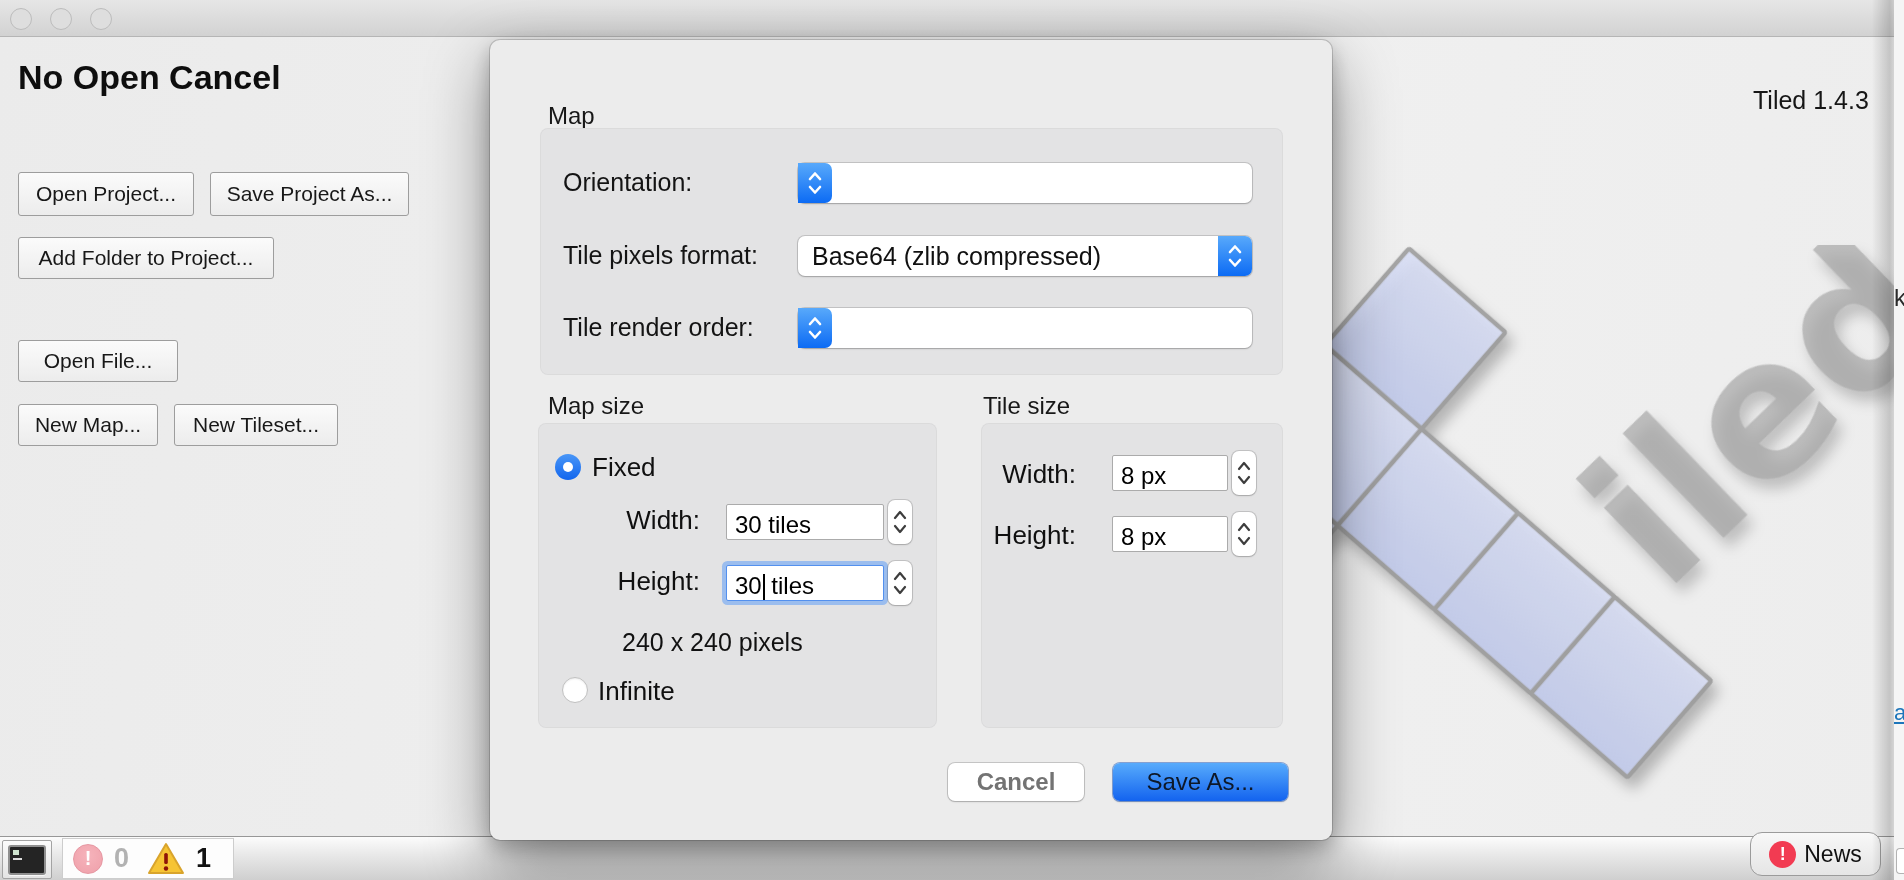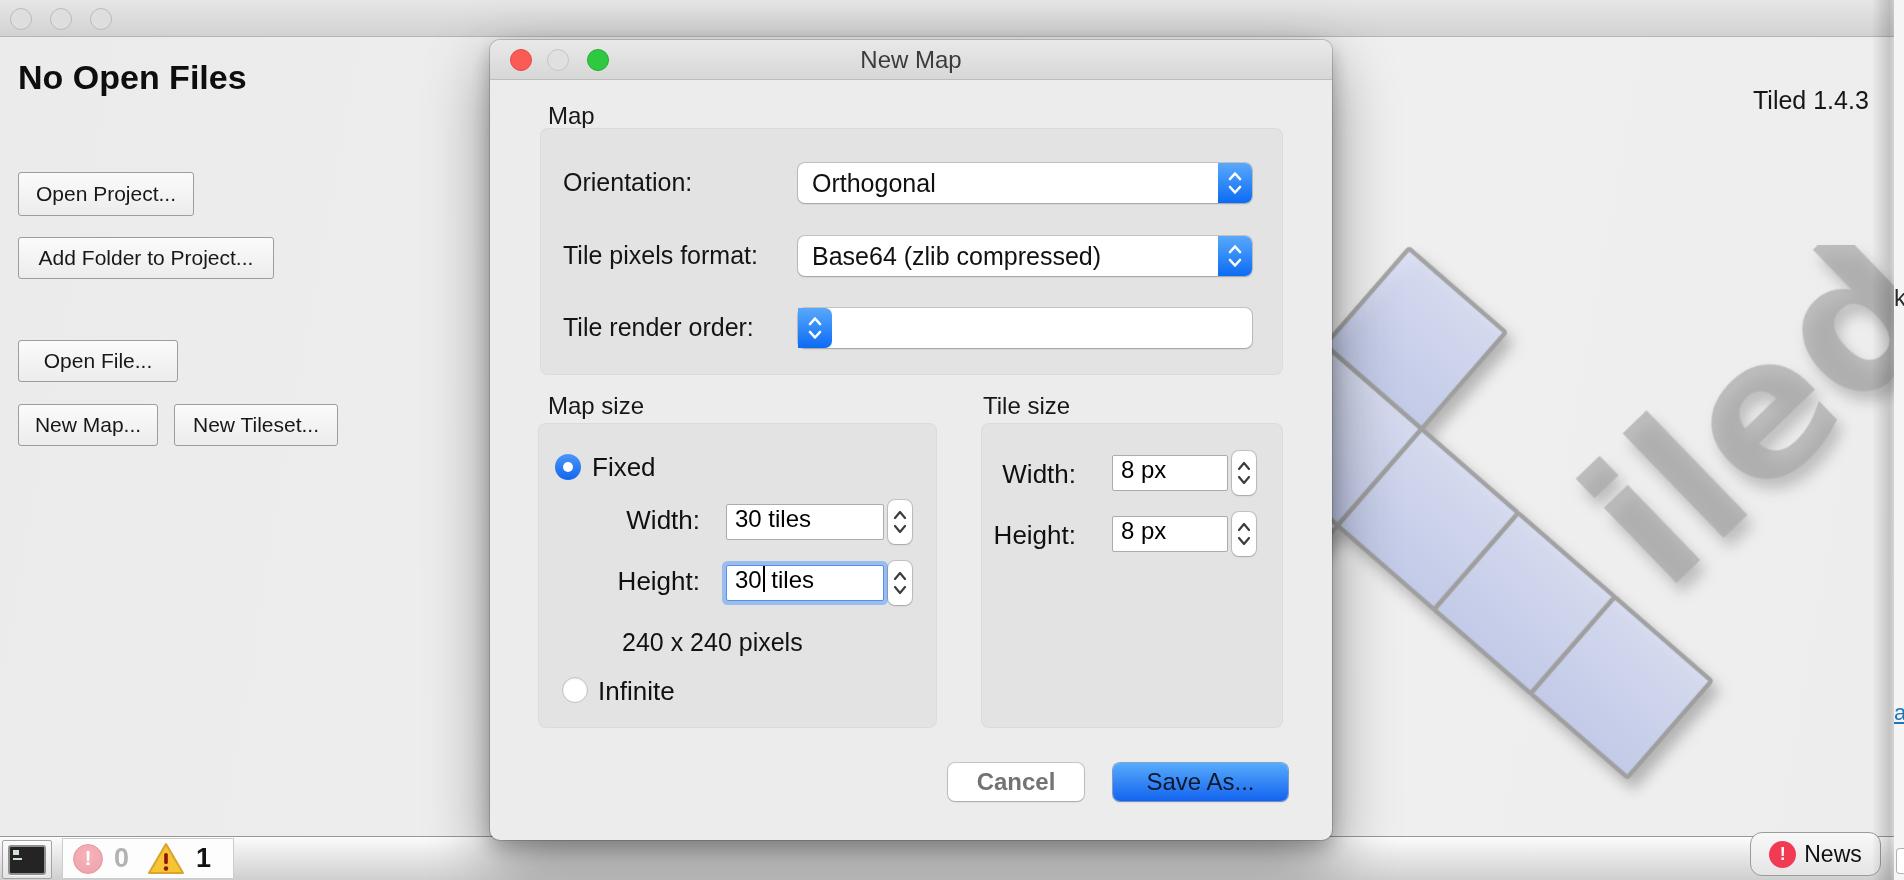--- a/index.html
+++ b/index.html
@@ -84,21 +84,21 @@
 
   .radio { position:absolute; width:26px; height:26px; border-radius:50%; }
   .radio.on { background:linear-gradient(#4996f7,#1266ee); }
   .radio.on::after { content:""; position:absolute; left:8px; top:8px; width:10px; height:10px;
     border-radius:50%; background:#fff; }
   .radio.off { background:#fff; border:1px solid #c0c0c0; box-shadow:inset 0 1px 2px rgba(0,0,0,0.08); }
   .radio-label { position:absolute; font-size:26px; color:#101010; }
 
   .field-label { position:absolute; font-size:26px; color:#101010; text-align:right; }
   .tinput { position:absolute; height:36px; background:#fff; border:1px solid #ababab; border-radius:2px;
-    font-size:24px; color:#000; display:flex; align-items:flex-start; padding-left:8px; white-space:pre; }
+    font-size:24px; color:#000; display:flex; align-items:flex-end; padding-left:8px; white-space:pre; }
   .tinput.focused { border:1px solid #5390ee; box-shadow:0 0 0 4px rgba(97,159,245,0.55); }
   .caret { display:inline-block; width:2px; height:26px; background:#000; margin-left:1px; }
   .stepper { position:absolute; width:24px; height:44px; background:#fff; border-radius:7px;
     box-shadow:0 0 0 1px rgba(0,0,0,0.14), 0 1px 2px rgba(0,0,0,0.15);
     display:flex; align-items:center; justify-content:center; }
   .note { position:absolute; font-size:25px; color:#111; }
 
   .dbtn { position:absolute; height:38px; border-radius:7px; display:flex; align-items:center;
     justify-content:center; font-size:24px; }
   .dbtn.cancel { background:#fff; color:#737373; box-shadow:0 0 0 1px rgba(0,0,0,0.16), 0 1px 2px rgba(0,0,0,0.15);font-weight:bold; }
@@ -109,24 +109,25 @@
 <body>
 
 <div class="mainwin">
 
   <div class="main-titlebar">
     <span class="tl tl-inactive" style="left:10px; top:8px;"></span>
     <span class="tl tl-inactive" style="left:50px; top:8px;"></span>
     <span class="tl tl-inactive" style="left:90px; top:8px;"></span>
   </div>
 
-  <div class="heading">No Open Files</div>
+  <div class="heading">No Open Cancel</div>
   <div class="version">Tiled 1.4.3</div>
 
   <div class="mbtn" style="left:18px; top:172px; width:176px; height:44px;">Open Project...</div>
+  <div class="mbtn" style="left:210px; top:172px; width:199px; height:44px;">Save Project As...</div>
   <div class="mbtn" style="left:18px; top:237px; width:256px; height:42px;">Add Folder to Project...</div>
   <div class="mbtn" style="left:18px; top:340px; width:160px; height:42px;">Open File...</div>
   <div class="mbtn" style="left:18px; top:404px; width:140px; height:42px;">New Map...</div>
   <div class="mbtn" style="left:174px; top:404px; width:164px; height:42px;">New Tileset...</div>
 
   <svg class="watermark" width="710" height="590" viewBox="0 0 710 590">
     <defs>
       <linearGradient id="tileGrad" x1="0" y1="0" x2="0" y2="1">
         <stop offset="0" stop-color="#d8def5"></stop>
         <stop offset="1" stop-color="#c3ccee"></stop>
@@ -167,33 +168,26 @@
 </div>
 
 <div class="edge-shadow"></div>
 <div class="edge-panel">
   <span class="edge-letter" style="top:284px;">k</span>
   <span class="edge-link" style="top:700px;">a</span>
   <span class="edge-btn"></span>
 </div>
 
 <div class="dialog">
-  <div class="dlg-titlebar">
-    <span class="tl tl-red" style="left:20px; top:9px;"></span>
-    <span class="tl tl-gray" style="left:57px; top:9px;"></span>
-    <span class="tl tl-green" style="left:97px; top:9px;"></span>
-    <span class="dlg-title">New Map</span>
-  </div>
 
   <div class="sec-label" style="left:58px; top:62px;">Map</div>
   <div class="group" style="left:50px; top:88px; width:743px; height:247px;"></div>
 
   <div class="row-label" style="top:128px;">Orientation:</div>
   <div class="popup" style="top:123px;">
-    <span class="popup-val">Orthogonal</span>
     <span class="popup-cap">
       <svg width="18" height="26" viewBox="0 0 18 26">
           <g fill="none" stroke="#fff" stroke-width="2.6" stroke-linecap="round" stroke-linejoin="round">
             <path d="M4 9 L9 3.5 L14 9"></path>
             <path d="M4 17 L9 22.5 L14 17"></path>
           </g>
         </svg>
     </span>
   </div>
 

